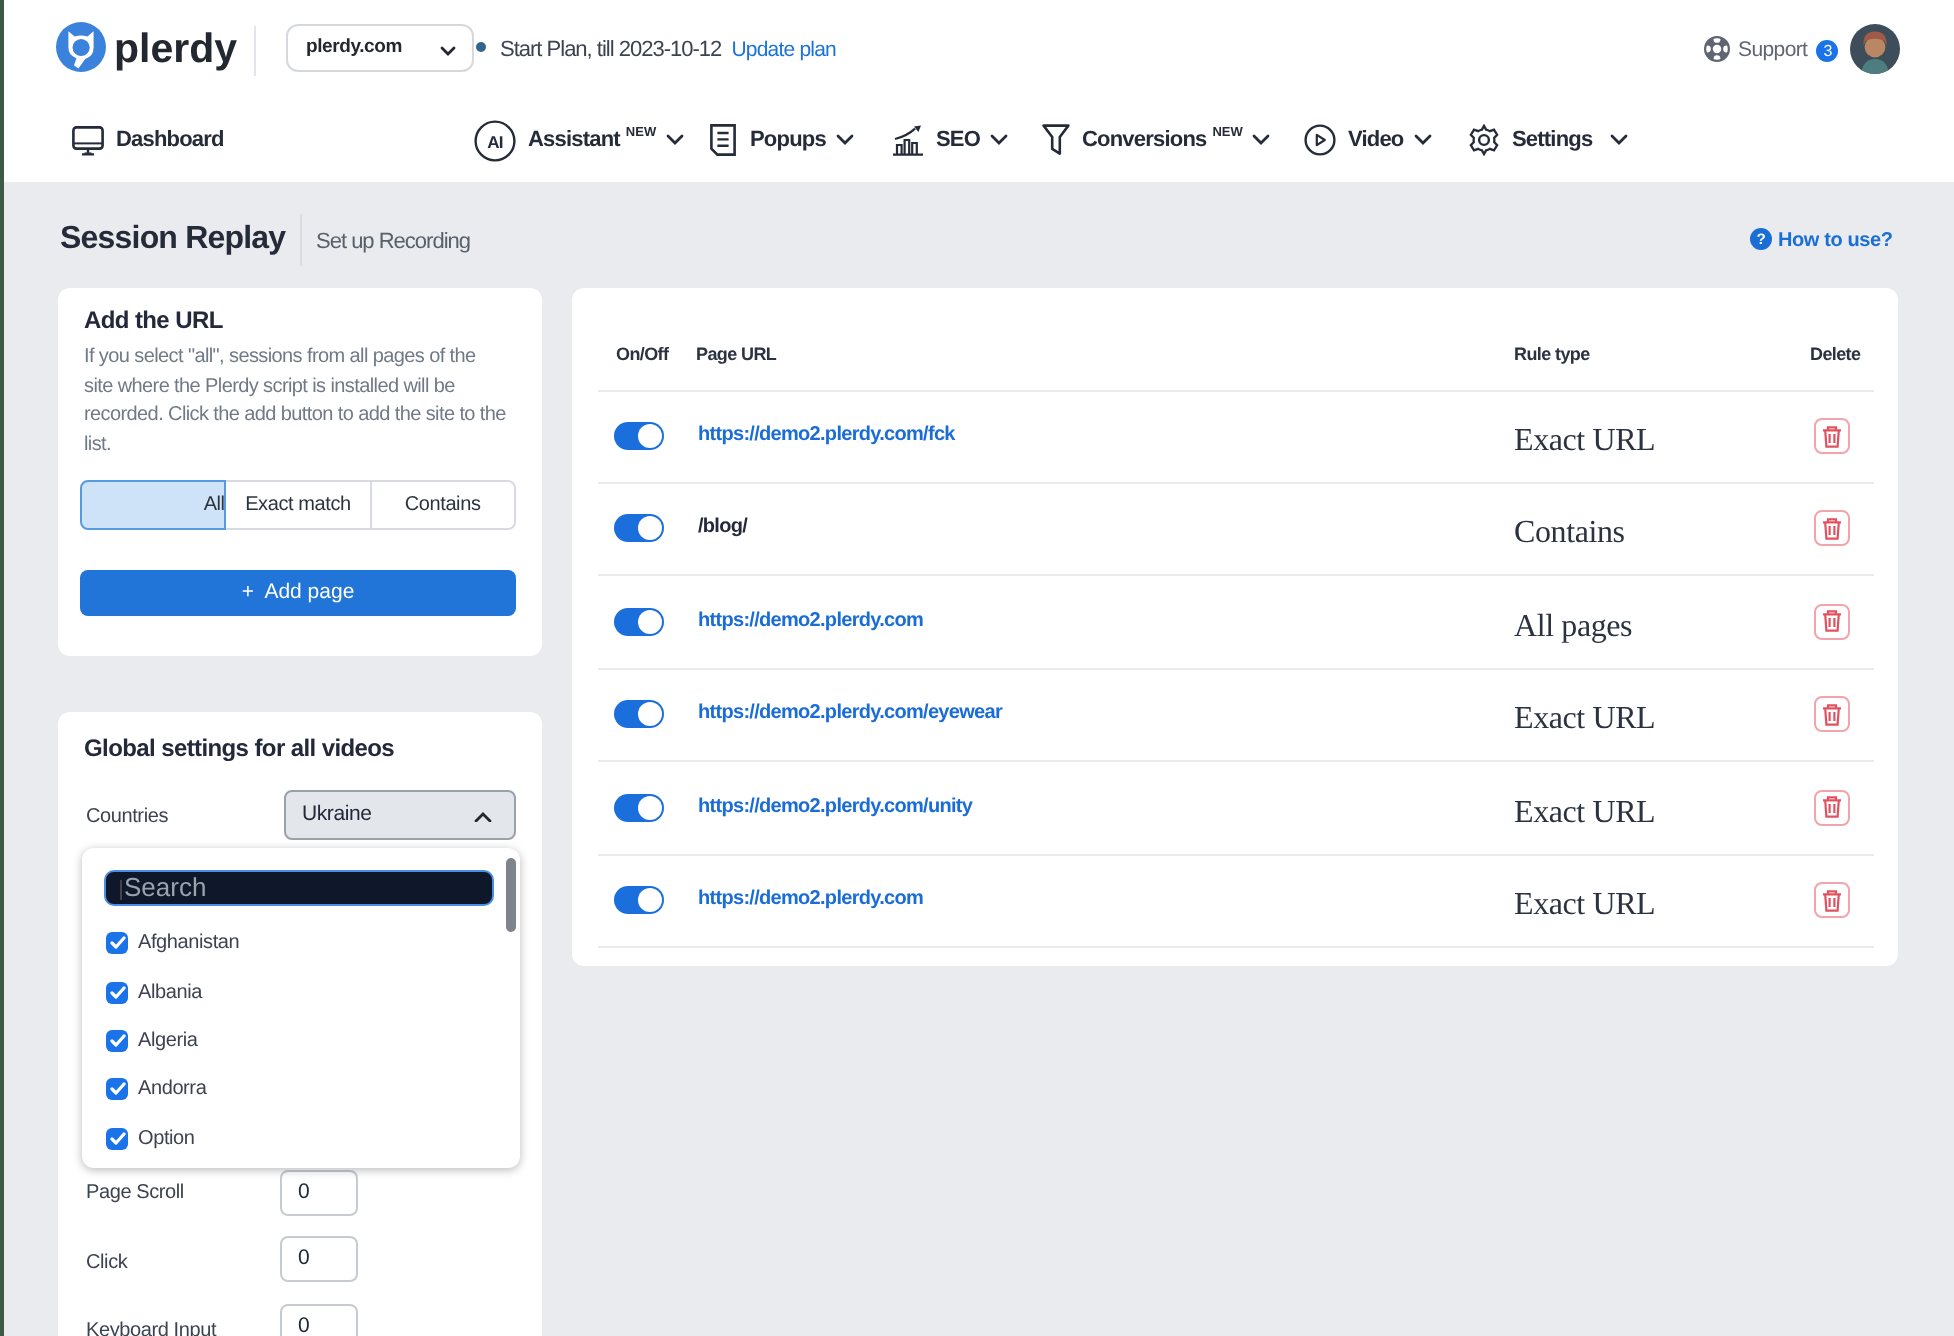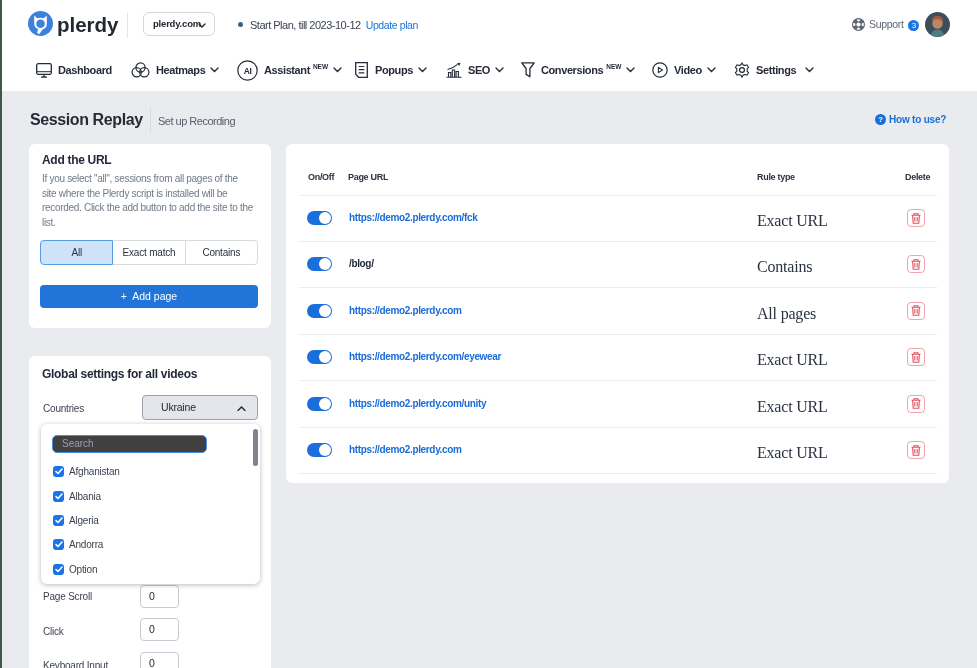--- a/index.html
+++ b/index.html
@@ -4,21 +4,21 @@
 <style>
 * { margin:0; padding:0; box-sizing:border-box; }
 html,body { width:977px; height:668px; overflow:hidden; }
 body { font-family:"Liberation Sans", sans-serif; background:#e9ebee; position:relative; }
 #edge { position:absolute; left:0; top:0; width:2px; height:668px; background:#3e5a47; z-index:50; }
 
 #header { position:absolute; left:0; top:0; width:977px; height:91px; background:#ffffff; }
 #logo { position:absolute; left:28px; top:11px; width:25px; height:25px; }
 #logoword { position:absolute; left:57px; top:13px; font-size:20.5px; font-weight:bold; color:#23272f; }
 #hdiv1 { position:absolute; left:127px; top:13px; width:1px; height:25px; background:#e2e5e9; }
-#sitebox { position:absolute; left:143px; top:12px; width:72px; height:24px; border:1px solid #d5d9de; border-radius:6px; background:#fff; font-size:9.5px; letter-spacing:-0.2px; font-weight:bold; color:#23272f; line-height:22px; padding-left:9px; white-space:nowrap; }
+#sitebox { position:absolute; left:143px; top:12px; width:94px; height:24px; border:1px solid #d5d9de; border-radius:6px; background:#fff; font-size:9.5px; letter-spacing:-0.2px; font-weight:bold; color:#23272f; line-height:22px; padding-left:9px; white-space:nowrap; }
 #plan { position:absolute; left:238px; top:19px; font-size:11px; letter-spacing:-0.5px; color:#3a4350; }
 #plan .dot { display:inline-block; width:5px; height:5px; border-radius:50%; background:#33658d; vertical-align:2px; margin-right:7px; }
 #plan a { color:#1a73d9; letter-spacing:-0.4px; font-size:10.5px; }
 #support { position:absolute; left:852px; top:18px; font-size:10.5px; letter-spacing:-0.3px; color:#5f6672; }
 #badge3 { display:inline-block; width:11px; height:11px; background:#1a73e8; color:#fff; border-radius:50%; font-size:8px; line-height:11px; text-align:center; vertical-align:0px; margin-left:2px; }
 #avatar { position:absolute; left:925px; top:12px; width:25px; height:25px; border-radius:50%; overflow:hidden; }
 
 #nav { position:absolute; left:0; top:55px; height:30px; width:973px; }
 .nav-item { position:absolute; top:0; height:30px; display:flex; align-items:center; font-size:11px; letter-spacing:-0.4px; font-weight:bold; color:#252b38; white-space:nowrap; }
 .nav-item svg.ic { margin-right:6px; }
@@ -29,33 +29,33 @@
 #phdiv { position:absolute; left:150px; top:107px; width:1px; height:26px; background:#d8dbdf; }
 #setup { position:absolute; left:158px; top:115px; font-size:11px; letter-spacing:-0.5px; color:#59606c; }
 #howto { position:absolute; left:875px; top:114px; font-size:10px; letter-spacing:-0.2px; color:#1a6fd4; font-weight:bold; }
 
 .card { position:absolute; background:#fff; border-radius:6px; }
 #card1 { left:29px; top:144px; width:242px; height:184px; }
 #card1 h2 { position:absolute; left:13px; top:9px; font-size:12px; letter-spacing:-0.3px; color:#23293a; }
 #card1 p { position:absolute; left:13px; top:28px; width:214px; font-size:10px; letter-spacing:-0.3px; color:#707a87; line-height:14.6px; }
 #seg { position:absolute; left:11px; top:96px; width:218px; height:25px; display:flex; }
 .segb { flex:1; border:1px solid #d7dbe0; background:#fff; font-size:10px; letter-spacing:-0.2px; color:#2b3240; text-align:center; line-height:23px; }
-.segb.first { border-radius:4px 0 0 4px; background:#cfe3f8; border-color:#569ae0; }
+.segb.first { border-radius:4px 0 0 4px; background:#cfe3f8; border-color:#569ae0;text-align:right; }
 .segb.mid { border-left:none; }
 .segb.last { border-radius:0 4px 4px 0; border-left:none; }
 #addpage { position:absolute; left:11px; top:141px; width:218px; height:23px; background:#2174d8; border-radius:4px; color:#fff; font-size:10.5px; text-align:center; line-height:23px; }
 #card2 { left:29px; top:356px; width:242px; height:326px; }
 #card2 h2 { position:absolute; left:13px; top:11px; font-size:12px; letter-spacing:-0.3px; color:#23293a; }
 .frow { position:absolute; left:14px; font-size:10px; letter-spacing:-0.2px; color:#3c4350; }
-#countries-sel { position:absolute; left:113px; top:39px; width:116px; height:25px; background:#e3e6ea; border:1px solid #9aa1ab; border-radius:4px; font-size:10.5px; letter-spacing:-0.2px; color:#23293a; line-height:23px; padding-left:18px; }
+#countries-sel { position:absolute; left:113px; top:39px; width:116px; height:25px; background:#e3e6ea; border:1px solid #9aa1ab; border-radius:4px; font-size:10.5px; letter-spacing:-0.2px; color:#23293a; line-height:23px; padding-left:8px; }
 .num-input { position:absolute; left:111px; width:39px; height:23px; border:1px solid #c6cbd2; border-radius:4px; font-size:10.5px; color:#23293a; line-height:21px; padding-left:8px; background:#fff; }
 
 #ddpanel { position:absolute; left:12px; top:68px; width:219px; height:160px; background:#fff; border-radius:6px; box-shadow:0 1px 5px rgba(0,0,0,0.28); z-index:10; }
 #ddthumb { position:absolute; right:2px; top:5px; width:5px; height:37px; border-radius:3px; background:#7e848c; }
-#search { position:absolute; left:11px; top:11px; width:155px; height:18px; border:1px solid #4a90e2; border-radius:5px; font-size:10px; color:#9aa2ac; line-height:16px; padding-left:7px; background:#404040; }
+#search { position:absolute; left:11px; top:11px; width:195px; height:18px; border:1px solid #4a90e2; border-radius:5px; font-size:13px; color:#9aa2ac; line-height:16px; padding-left:7px; background:#0f172a; }
 #search .caret { display:inline-block; width:1px; height:10px; background:#444; vertical-align:-2px; margin-right:1px; }
 .ddrow { position:absolute; left:12px; height:12px; font-size:10px; letter-spacing:-0.2px; color:#3c4350; display:flex; align-items:center; }
 .cbx { display:inline-block; width:11px; height:11px; background:#1a73e8; border-radius:3px; margin-right:5px; position:relative; }
 .cbx svg { position:absolute; left:1.5px; top:2.5px; }
 
 #tcard { left:286px; top:144px; width:663px; height:339px; }
 .th { position:absolute; font-size:9px; letter-spacing:-0.3px; font-weight:bold; color:#2b3240; top:28px; }
 .tline { position:absolute; left:13px; width:638px; height:1px; background:#eaebed; }
 .trow { position:absolute; left:0; width:566px; height:46px; }
 .toggle { position:absolute; left:21px; top:16px; width:25px; height:14px; background:#1b6fdc; border-radius:7px; }
@@ -102,31 +102,20 @@
 </div>
 <div id="nav">
   <div class="nav-item" style="left:36px">
     <svg class="ic" width="16" height="15" viewBox="0 0 16 15">
         <rect x="0.7" y="0.7" width="14.6" height="10.6" rx="1.5" fill="none" stroke="#252b38" stroke-width="1.3"></rect>
         <path d="M1 8.7 H15" stroke="#252b38" stroke-width="1"></path>
         <path d="M5 14.2 H11 M8 11.5 V13.8 M6.2 13.8 H9.8" stroke="#252b38" stroke-width="1.2"></path>
       </svg>
     Dashboard
   </div>
-  <div class="nav-item" style="left:131px">
-    <svg class="ic" width="19" height="16" viewBox="0 0 19 16">
-        <circle cx="9.5" cy="5.5" r="4.6" fill="none" stroke="#252b38" stroke-width="1.2"></circle>
-        <circle cx="5.7" cy="10.2" r="4.6" fill="none" stroke="#252b38" stroke-width="1.2"></circle>
-        <circle cx="13.3" cy="10.2" r="4.6" fill="none" stroke="#252b38" stroke-width="1.2"></circle>
-      </svg>
-    Heatmaps
-    <svg class="navchev" width="9" height="6" viewBox="0 0 9 6">
-        <path d="M1 1 L4.5 4.5 L8 1" stroke="#252b38" stroke-width="1.4" fill="none" stroke-linecap="round"></path>
-      </svg>
-  </div>
   <div class="nav-item" style="left:237px">
     <svg class="ic" width="21" height="21" viewBox="0 0 21 21">
         <circle cx="10.5" cy="10.5" r="9.7" fill="none" stroke="#252b38" stroke-width="1.2"></circle>
         <text x="10.5" y="13.8" text-anchor="middle" font-size="8.5" font-weight="bold" fill="#252b38" font-family="Liberation Sans">AI</text>
       </svg>
     Assistant<span class="new">NEW</span>
     <svg class="navchev" width="9" height="6" viewBox="0 0 9 6">
         <path d="M1 1 L4.5 4.5 L8 1" stroke="#252b38" stroke-width="1.4" fill="none" stroke-linecap="round"></path>
       </svg>
   </div>

